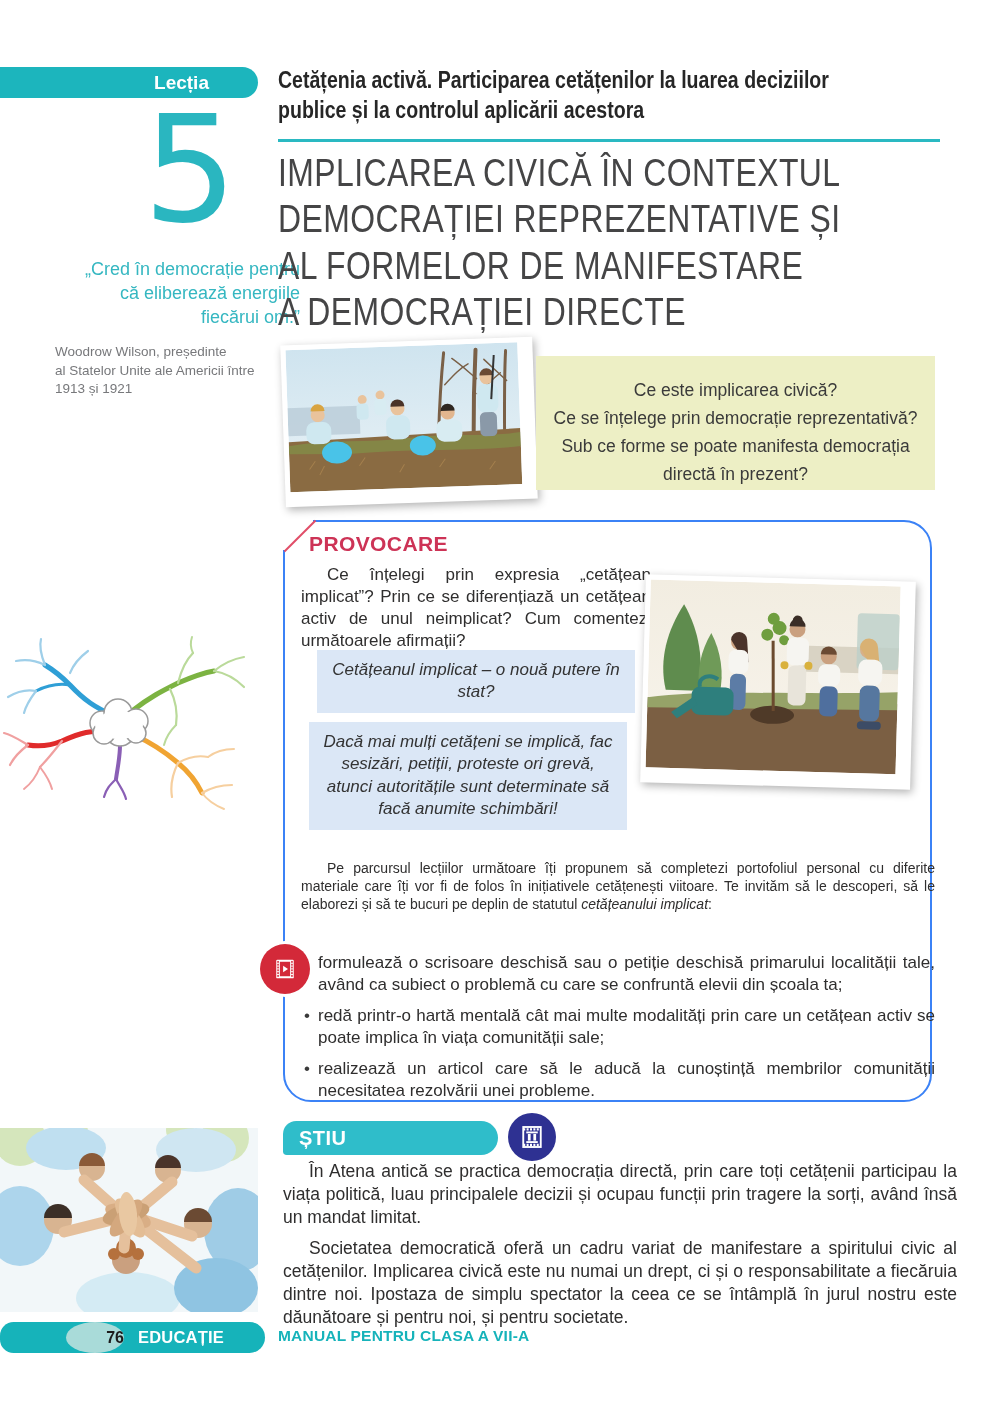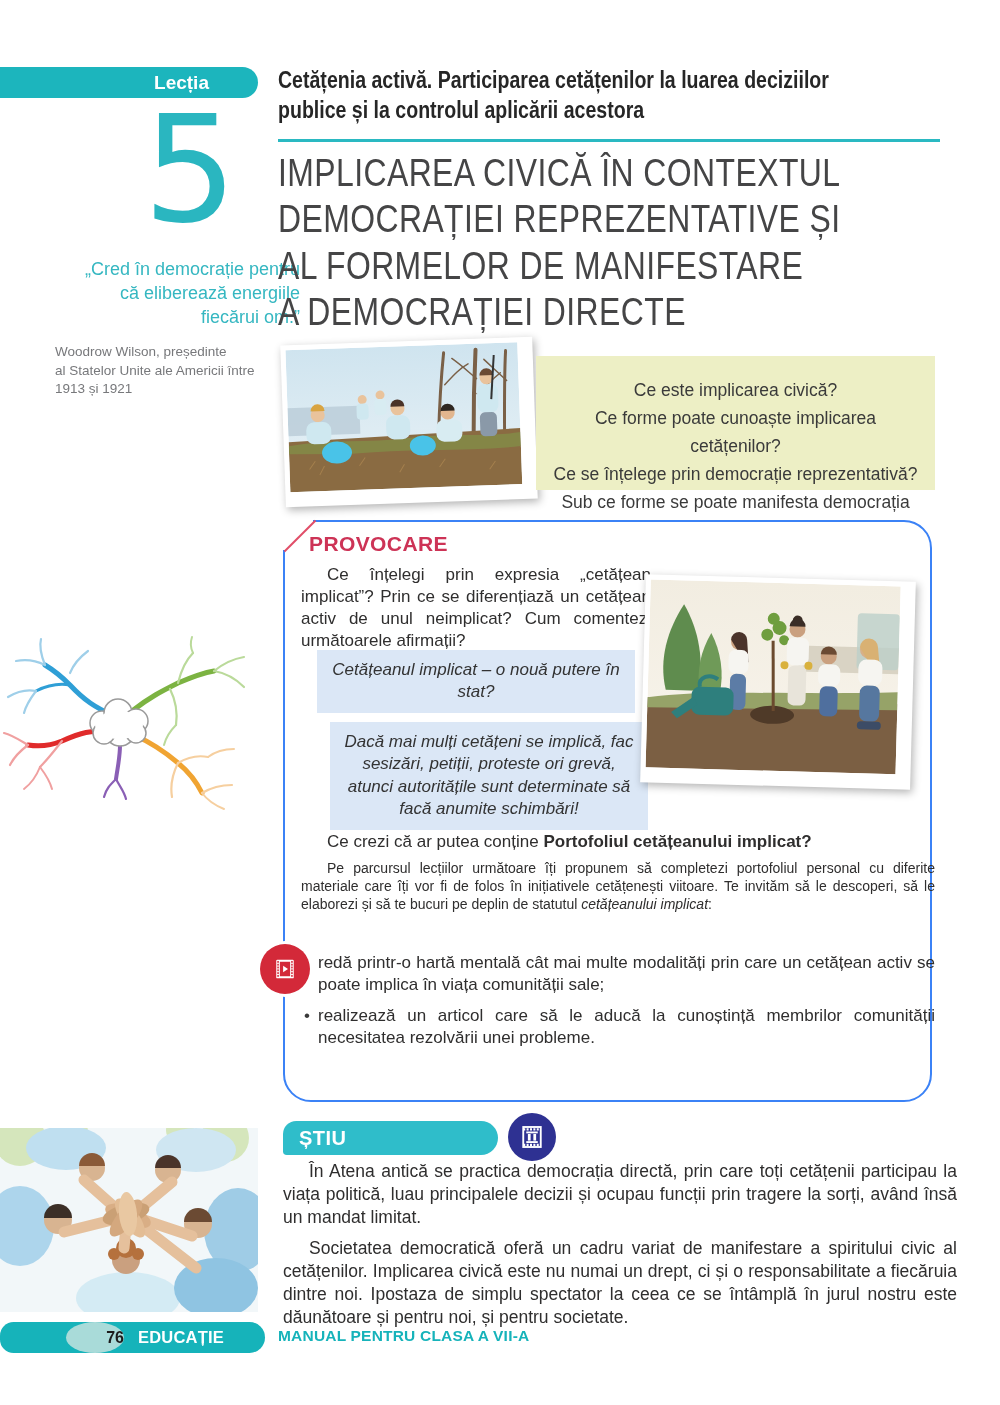--- a/index.html
+++ b/index.html
@@ -46,21 +46,21 @@
     background:#fff;}
   .provocare::after{content:"";position:absolute;top:13px;left:-7px;width:44px;height:2px;
     background:#e14e68;transform:rotate(-45deg);}
   .prov-title{left:24px;top:10px;font-size:21px;font-weight:bold;color:#cd3356;
     letter-spacing:.4px;z-index:2;}
   .prov-intro{left:16px;top:42px;width:350px;font-size:17px;line-height:1.3;
     text-align:justify;text-indent:26px;color:#2f2e2e;}
   .bluebox{background:#dbe7f6;font-style:italic;text-align:center;font-size:17px;
     line-height:1.32;color:#333;box-sizing:border-box;padding:9px 8px;}
   .bb1{left:32px;top:128px;width:318px;}
-  .bb2{left:45px;top:200px;width:318px;font-style:italic;}
+  .bb2{left:24px;top:200px;width:318px;font-style:italic;}
   .prov-q{left:16px;top:310px;width:625px;font-size:17px;text-indent:26px;}
   .prov-q b{font-weight:bold;}
   .prov-p{left:16px;top:338px;width:634px;font-size:14px;line-height:1.27;
     text-align:justify;text-indent:26px;}
   .prov-bullets{left:16px;top:430px;width:634px;margin:0;padding:0;list-style:none;}
   .prov-bullets li{position:relative;padding-left:17px;margin-bottom:10px;font-size:17px;
     line-height:1.27;text-align:justify;}
   .prov-bullets li::before{content:"•";position:absolute;left:3px;top:0;color:#3a3a3a;}
   .video-circle{left:-25px;top:422px;width:50px;height:50px;border-radius:50%;
     background:#d32939;display:flex;align-items:center;justify-content:center;z-index:3;
@@ -165,21 +165,20 @@
         <circle cx="75" cy="52" r="4.5" fill="#e9c39c"></circle>
           <rect x="69" y="56" width="12" height="16" rx="4" fill="#cfe8f0"></rect>
         <circle cx="93" cy="48" r="4.5" fill="#e9c39c"></circle>
           <rect x="87" y="52" width="12" height="16" rx="4" fill="#d8ecf2"></rect>
       </g>
     </svg>
   </div>
 
   <div class="abs qbox">
     <div>Ce este implicarea civică?</div>
-    <div>Ce forme poate cunoaște implicarea cetățenilor?</div>
     <div>Ce se înțelege prin democrație reprezentativă?</div>
     <div>Sub ce forme se poate manifesta democrația directă în prezent?</div>
   </div>
 
   <svg class="abs mindmap" viewBox="0 0 268 184">
     <g fill="none" stroke-linecap="round">
 
       <path d="M112,82 C95,74 85,68 70,52 C62,44 55,38 45,32" stroke="#2f9fd6" stroke-width="5"></path>
       <path d="M70,52 C58,50 48,52 36,58" stroke="#2f9fd6" stroke-width="3"></path>
       <path d="M45,32 C41,22 39,14 41,6" stroke="#9fcfe9" stroke-width="2.2"></path>
@@ -280,29 +279,27 @@
         <rect x="172" y="102" width="18" height="30" rx="6" fill="#4f6f9e"></rect>
 
         <circle cx="220" cy="64" r="9" fill="#d7b08a"></circle>
           <path d="M211,62 a9,9 0 0 1 18,0 l3,26 -5,0 z" fill="#d9b173"></path>
         <rect x="210" y="74" width="24" height="26" rx="8" fill="#f6f5f1"></rect>
         <rect x="212" y="100" width="20" height="36" rx="7" fill="#56779f"></rect>
         <rect x="210" y="136" width="24" height="8" rx="4" fill="#3c4c66"></rect>
       </svg>
     </div>
 
-    <div class="abs prov-q">
-      <span>Ce crezi că ar putea conține </span><b>Portofoliul cetățeanului implicat?</b>
-    </div>
 
     <div class="abs prov-p">
       <span>Pe parcursul lecțiilor următoare îți propunem să completezi portofoliul personal cu diferite materiale care îți vor fi de folos în inițiativele cetățenești viitoare. Te invităm să le descoperi, să le elaborezi și să te bucuri pe deplin de statutul </span><i>cetățeanului implicat</i><span>:</span>
     </div>
 
     <ul class="abs prov-bullets">
+      <li>formulează o scrisoare deschisă sau o petiție deschisă primarului localității tale, având ca subiect o problemă cu care se confruntă elevii din școala ta;</li>
       <li>redă printr-o hartă mentală cât mai multe modalități prin care un cetățean activ se poate implica în viața comunității sale;</li>
       <li>realizează un articol care să le aducă la cunoștință membrilor comunității necesitatea rezolvării unei probleme.</li>
     </ul>
 
     <div class="abs video-circle">
       <svg width="28" height="28" viewBox="0 0 24 24">
         <rect x="4.5" y="4" width="15" height="16" rx="1" fill="#fff"></rect>
         <rect x="7.6" y="5.8" width="8.8" height="12.4" fill="#d32939"></rect>
         <g fill="#d32939">
           <rect x="5.4" y="5.1" width="1.3" height="1.6"></rect>

